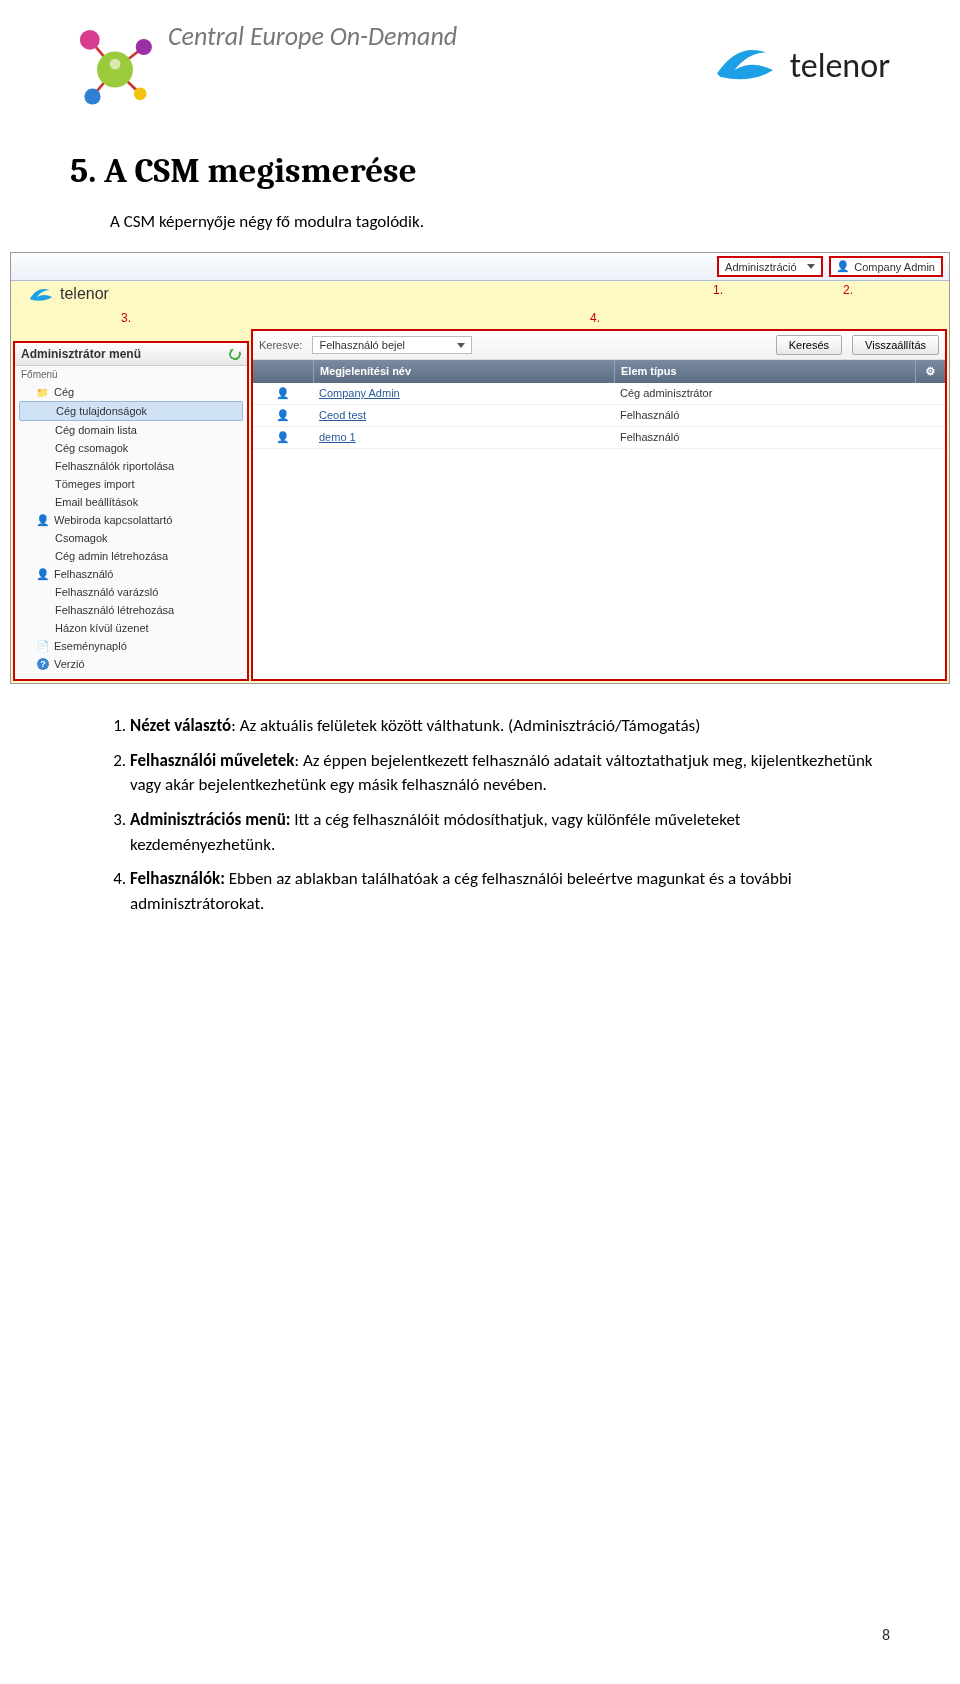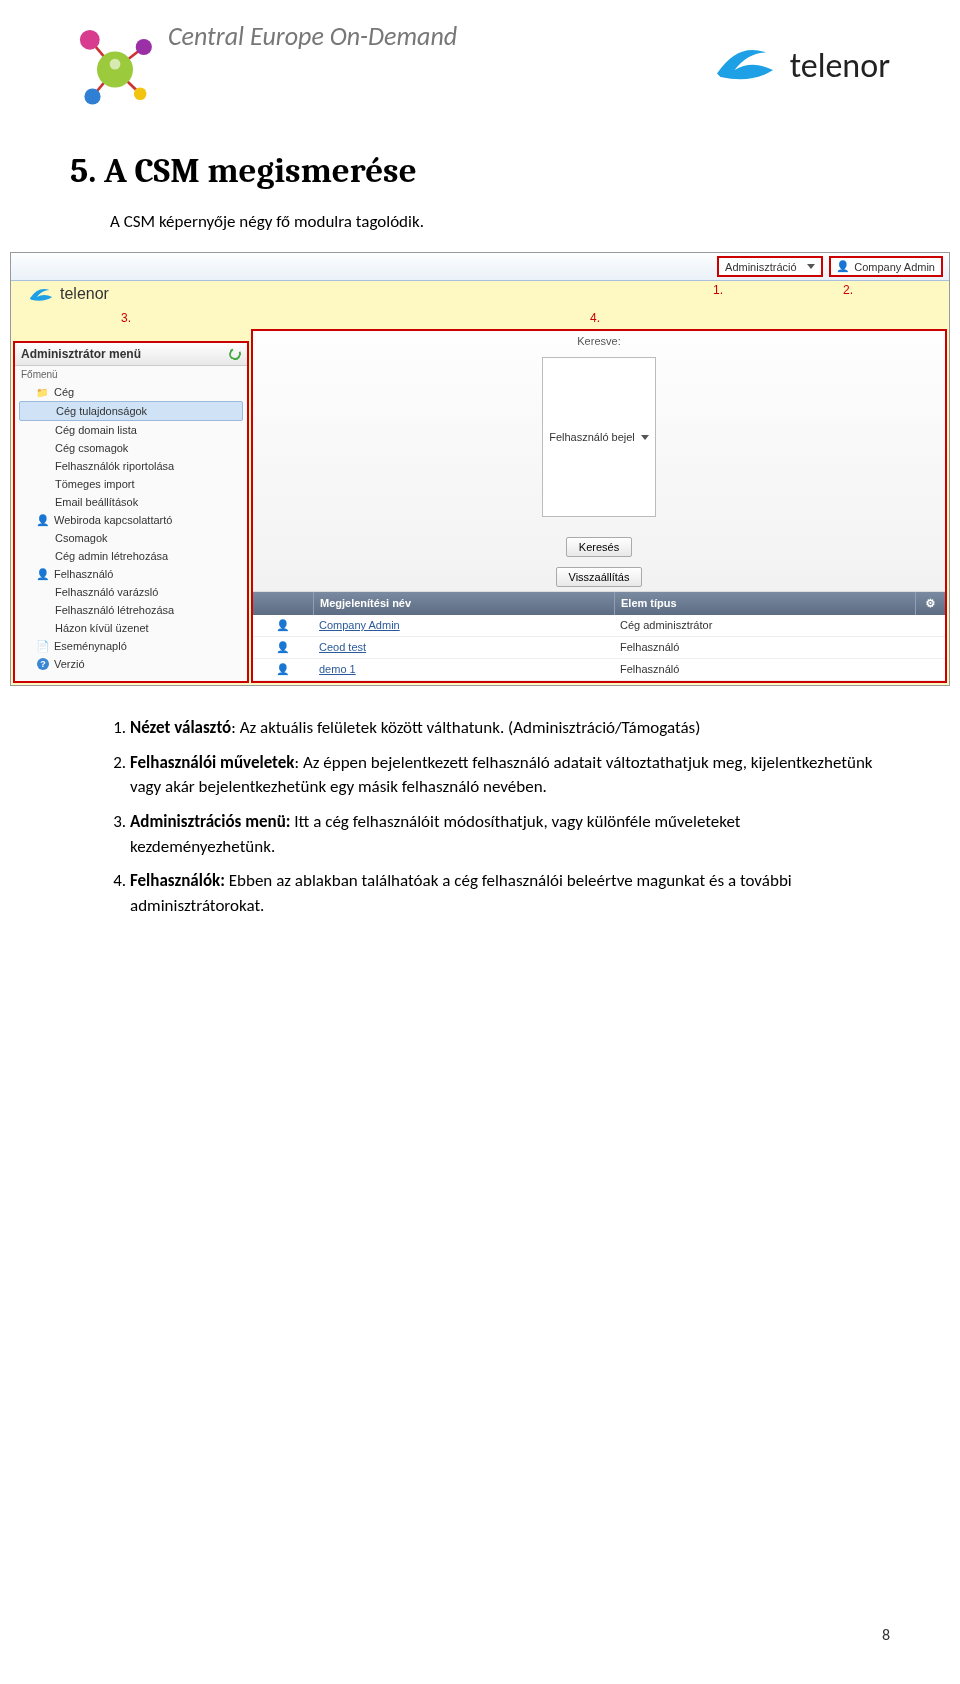--- a/index.html
+++ b/index.html
@@ -194,21 +194,20 @@
     margin: 0 2px 2px 0;
     background: #fff;
   }
   .ss-searchbar {
     display: flex;
     align-items: center;
     gap: 10px;
     padding: 4px 6px;
     background: linear-gradient(#fefefe, #f2f2f2);
     border-bottom: 1px solid #ddd;
-    flex-direction: column;
   }
   .ss-searchbar .lbl { color: #555; }
   .ss-searchbar .field {
     background: #fff;
     border: 1px solid #bbb;
     padding: 2px 6px;
     flex: 0 0 160px;
     display: flex;
     align-items: center;
     justify-content: space-between;

